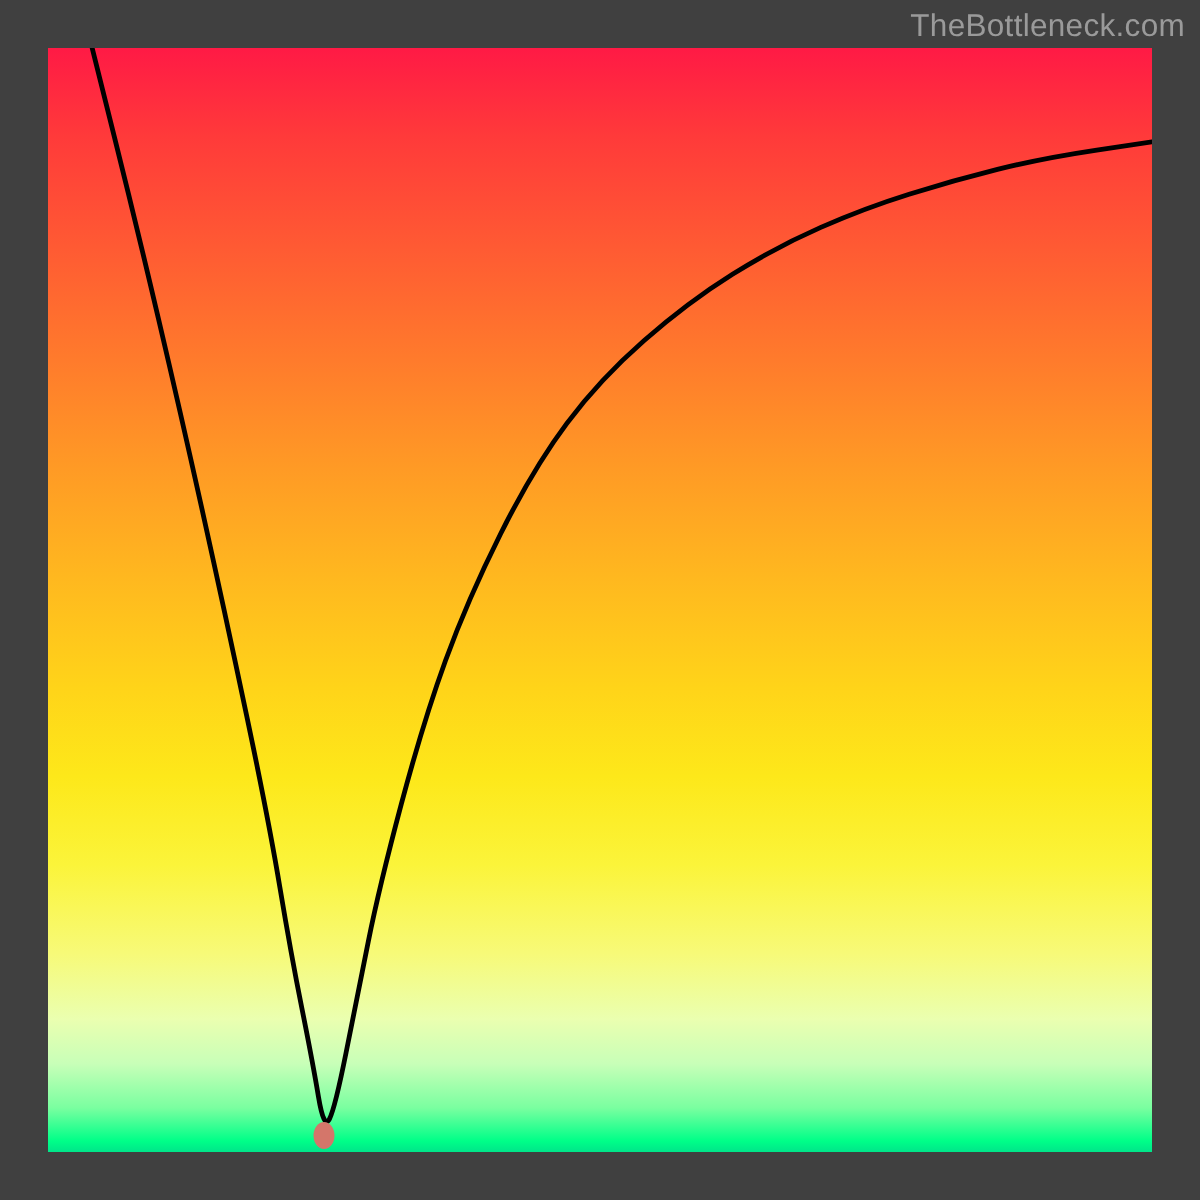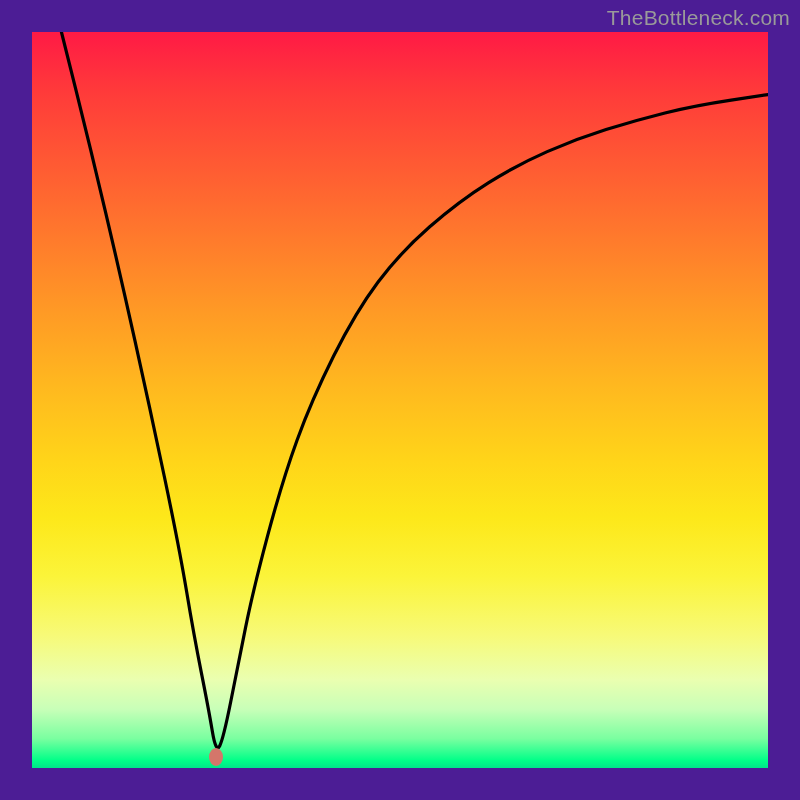--- a/index.html
+++ b/index.html
@@ -8,21 +8,21 @@
     width: 800px;
     height: 800px;
     background: #000;
     font-family: Arial, Helvetica, sans-serif;
     overflow: hidden;
   }
   .frame {
     position: relative;
     width: 800px;
     height: 800px;
-    background: #4c1d95;
+    background: #404040;
   }
   .plot-area {
     position: absolute;
     left: 32px;
     top: 32px;
     width: 736px;
     height: 736px;
     background: linear-gradient(to bottom,
       #ff1a45 0%,
       #ff3a3a 8%,

